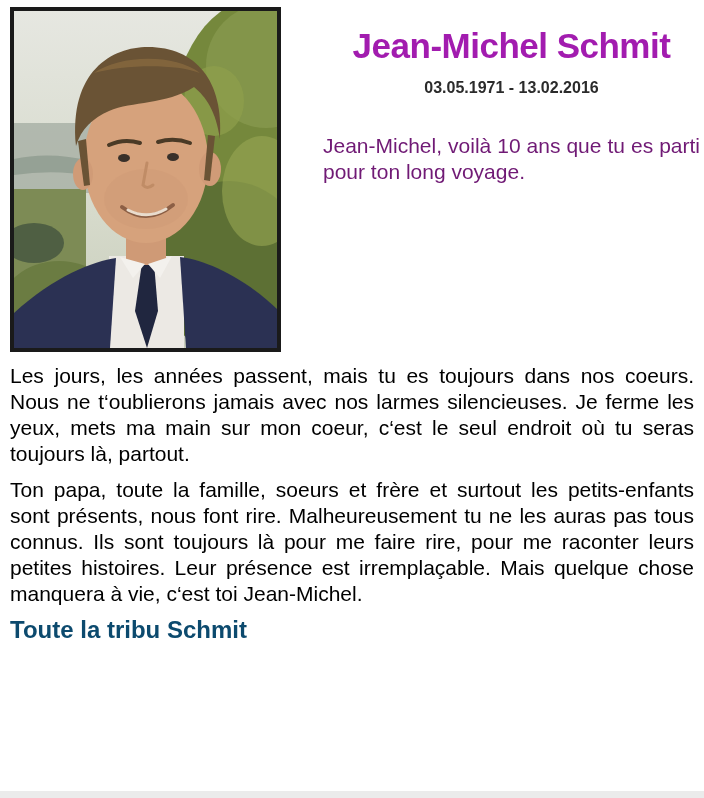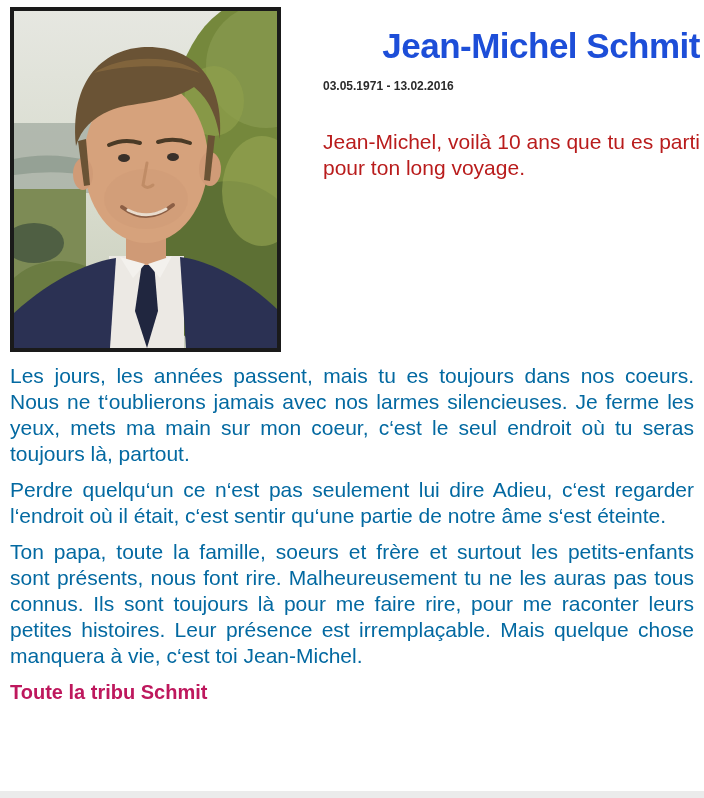--- a/index.html
+++ b/index.html
@@ -27,58 +27,58 @@
     position: absolute;
     left: 323px;
     top: 26px;
     width: 377px;
   }
   .name {
     margin: 0 0 13px 0;
     font-size: 35px;
     font-weight: bold;
     letter-spacing: -0.5px;
-    color: #1d4ed8;
-    text-align: right;
+    color: #a21caf;
+    text-align: center;
     white-space: nowrap;
   }
   .dates {
     margin: 0 0 36px 0;
-    font-size: 12px;
+    font-size: 16px;
     font-weight: bold;
     color: #2b2b2b;
-    text-align: left;
+    text-align: center;
   }
   .intro-p {
     margin: 0 0 26px 0;
     font-size: 21px;
     line-height: 26px;
     text-align: justify;
-    color: #b91c1c;
+    color: #701a75;
   }
 
   .body-text {
     position: absolute;
     left: 10px;
     top: 363px;
     width: 684px;
   }
   .body-p {
     margin: 0 0 10px 0;
     font-size: 21px;
     line-height: 26px;
     text-align: justify;
-    color: #0369a1;
+    color: #000000;
   }
   .signature {
     margin: 2px 0 4px 0;
-    font-size: 20px;
+    font-size: 24px;
     line-height: 26px;
     font-weight: bold;
-    color: #be185d;
+    color: #0c4a6e;
   }
   .bottom-strip {
     position: absolute;
     left: 0;
     bottom: 0;
     width: 100%;
     height: 7px;
     background: #ebebeb;
   }
 </style>
@@ -155,20 +155,19 @@
   </div>
 
   <div class="header-col">
     <h1 class="name">Jean-Michel Schmit</h1>
     <div class="dates">03.05.1971 - 13.02.2016</div>
     <p class="intro-p">Jean-Michel, voilà 10 ans que tu es parti pour ton long voyage.</p>
   </div>
 
   <div class="body-text">
     <p class="body-p">Les jours, les années passent, mais tu es toujours dans nos coeurs. Nous ne t‘oublierons jamais avec nos larmes silencieuses. Je ferme les yeux, mets ma main sur mon coeur, c‘est le seul endroit où tu seras toujours là, partout.</p>
-    <p class="body-p">Perdre quelqu‘un ce n‘est pas seulement lui dire Adieu, c‘est regarder l‘endroit où il était, c‘est sentir qu‘une partie de notre âme s‘est éteinte.</p>
     <p class="body-p">Ton papa, toute la famille, soeurs et frère et surtout les petits-enfants sont présents, nous font rire. Malheureusement tu ne les auras pas tous connus. Ils sont toujours là pour me faire rire, pour me raconter leurs petites histoires. Leur présence est irremplaçable. Mais quelque chose manquera à vie, c‘est toi Jean-Michel.</p>
     <p class="signature">Toute la tribu Schmit</p>
   </div>
 
   <div class="bottom-strip"></div>
 
 </div>
 
 </body></html>

